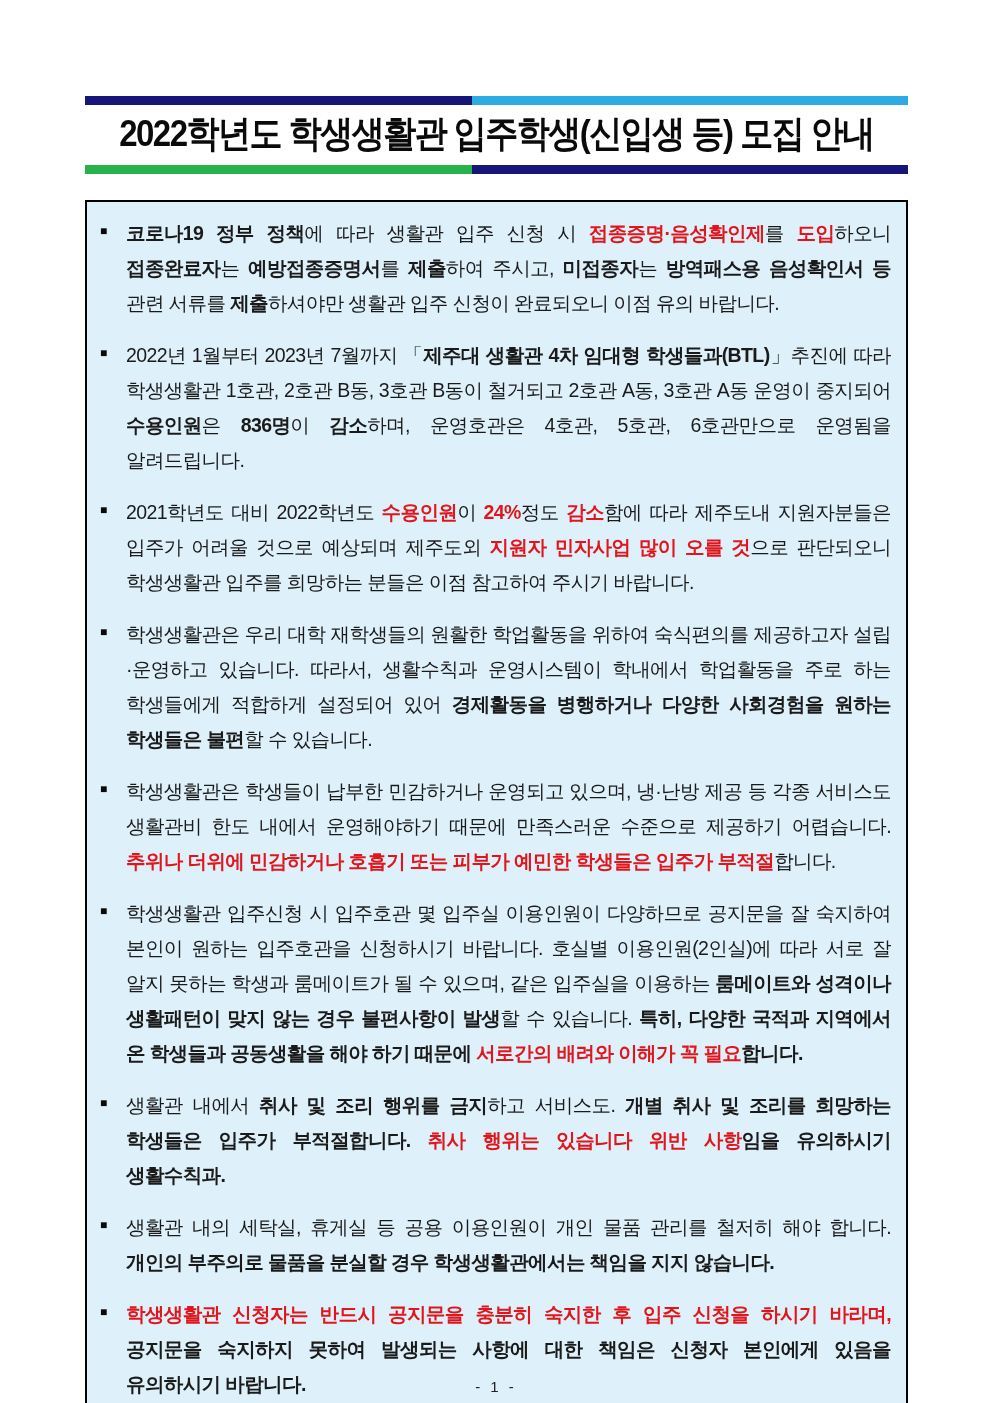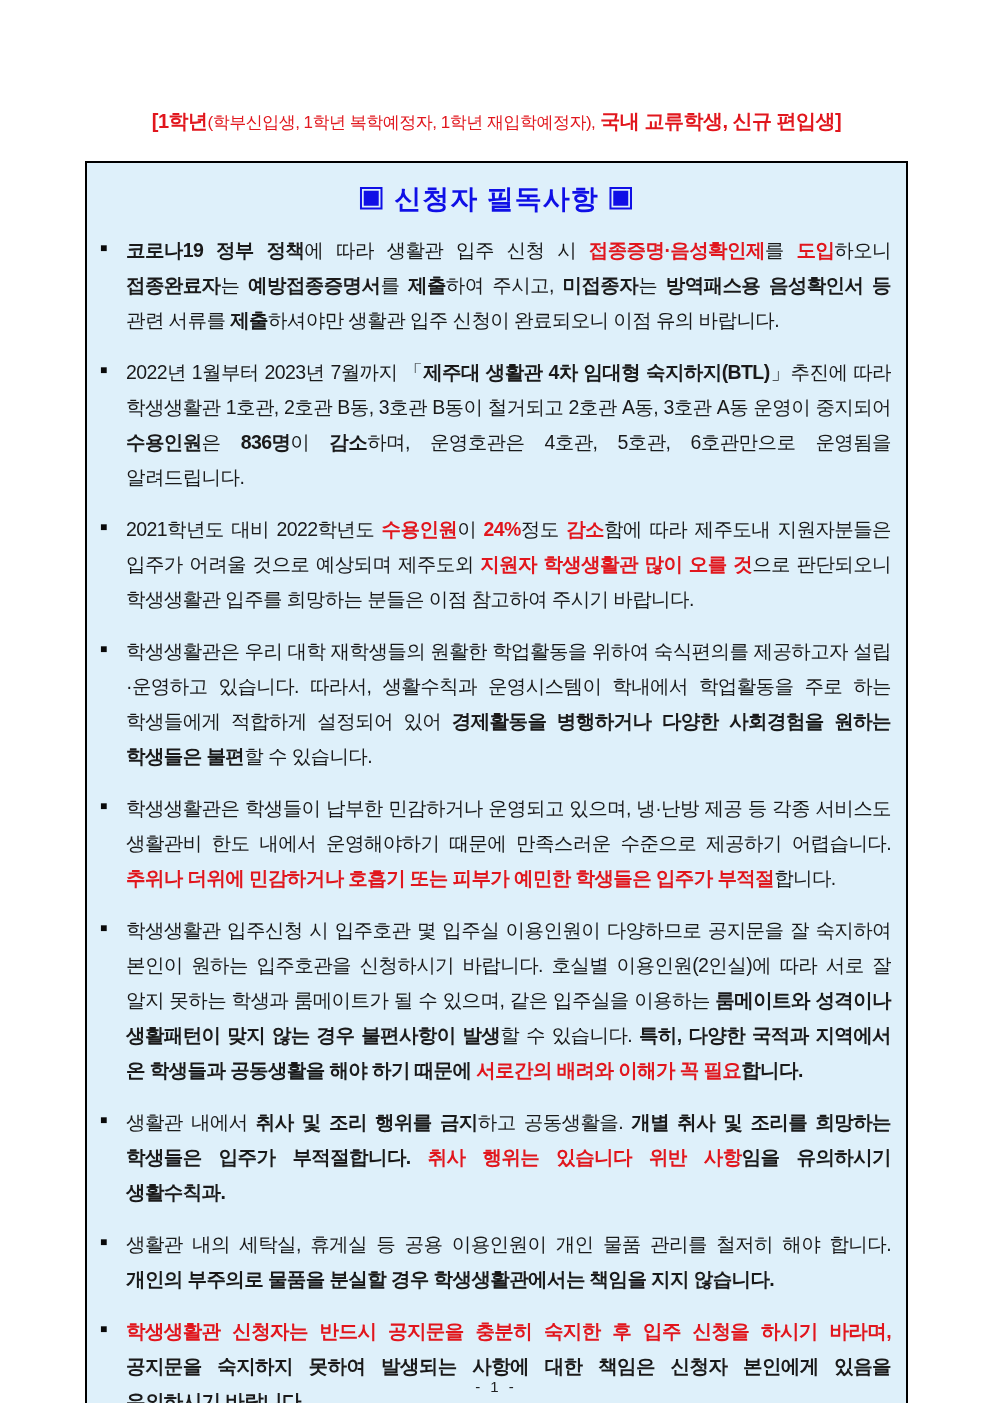--- a/index.html
+++ b/index.html
@@ -76,55 +76,62 @@
     position: absolute; bottom: 8px; left: 0;
     width: 100%; text-align: center;
     font-size: 15px; color: #222; letter-spacing: 3px;
   }
 </style>
 </head>
 <body>
 
 <div class="page">
 
-
-  <div class="subtitle">
-    <span class="big">[1학년</span><span class="small">(학부신입생, 1학년 복학예정자, 1학년 재입학예정자),</span><span class="big"> 국내 교류학생, 신규 편입생]</span>
+  <div>
+    <div class="bar top-bar">
+      <div class="bar-seg-a"></div>
+      <div class="bar-seg-b"></div>
+    </div>
+    <div class="main-title">2022학년도 학생생활관 입주학생(신입생 등) 모집 안내</div>
+    <div class="bar bottom-bar">
+      <div class="bar-seg-a"></div>
+      <div class="bar-seg-b"></div>
+    </div>
   </div>
 
+
   <div class="notice-box">
-    <div class="notice-heading">▣ 신청자 필독사항 ▣</div>
     <div>
         <div class="bullet">
           <span class="marker">■</span>
           <p class="bullet-text"><span class="sg-b">코로나19 정부 정책</span><span>에 따라 생활관 입주 신청 시 </span><span class="sg-b sg-r">접종증명·음성확인제</span><span>를 </span><span class="sg-b sg-r">도입</span><span>하오니 </span><span class="sg-b">접종완료자</span><span>는 </span><span class="sg-b">예방접종증명서</span><span>를 </span><span class="sg-b">제출</span><span>하여 주시고, </span><span class="sg-b">미접종자</span><span>는 </span><span class="sg-b">방역패스용 음성확인서 등</span><span> 관련 서류를 </span><span class="sg-b">제출</span><span>하셔야만 생활관 입주 신청이 완료되오니 이점 유의 바랍니다.</span></p>
         </div>
         <div class="bullet">
           <span class="marker">■</span>
-          <p class="bullet-text"><span>2022년 1월부터 2023년 7월까지 「</span><span class="sg-b">제주대 생활관 4차 임대형 숙지하지(BTL)</span><span>」추진에 따라 학생생활관 1호관, 2호관 B동, 3호관 B동이 철거되고 2호관 A동, 3호관 A동 운영이 중지되어 </span><span class="sg-b">수용인원</span><span>은 </span><span class="sg-b">836명</span><span>이 </span><span class="sg-b">감소</span><span>하며, 운영호관은 4호관, 5호관, 6호관만으로 운영됨을 알려드립니다.</span></p>
+          <p class="bullet-text"><span>2022년 1월부터 2023년 7월까지 「</span><span class="sg-b">제주대 생활관 4차 임대형 학생들과(BTL)</span><span>」추진에 따라 학생생활관 1호관, 2호관 B동, 3호관 B동이 철거되고 2호관 A동, 3호관 A동 운영이 중지되어 </span><span class="sg-b">수용인원</span><span>은 </span><span class="sg-b">836명</span><span>이 </span><span class="sg-b">감소</span><span>하며, 운영호관은 4호관, 5호관, 6호관만으로 운영됨을 알려드립니다.</span></p>
         </div>
         <div class="bullet">
           <span class="marker">■</span>
-          <p class="bullet-text"><span>2021학년도 대비 2022학년도 </span><span class="sg-b sg-r">수용인원</span><span>이 </span><span class="sg-b sg-r">24%</span><span>정도 </span><span class="sg-b sg-r">감소</span><span>함에 따라 제주도내 지원자분들은 입주가 어려울 것으로 예상되며 제주도외 </span><span class="sg-b sg-r">지원자 학생생활관 많이 오를 것</span><span>으로 판단되오니 학생생활관 입주를 희망하는 분들은 이점 참고하여 주시기 바랍니다.</span></p>
+          <p class="bullet-text"><span>2021학년도 대비 2022학년도 </span><span class="sg-b sg-r">수용인원</span><span>이 </span><span class="sg-b sg-r">24%</span><span>정도 </span><span class="sg-b sg-r">감소</span><span>함에 따라 제주도내 지원자분들은 입주가 어려울 것으로 예상되며 제주도외 </span><span class="sg-b sg-r">지원자 민자사업 많이 오를 것</span><span>으로 판단되오니 학생생활관 입주를 희망하는 분들은 이점 참고하여 주시기 바랍니다.</span></p>
         </div>
         <div class="bullet">
           <span class="marker">■</span>
           <p class="bullet-text"><span>학생생활관은 우리 대학 재학생들의 원활한 학업활동을 위하여 숙식편의를 제공하고자 설립·운영하고 있습니다. 따라서, 생활수칙과 운영시스템이 학내에서 학업활동을 주로 하는 학생들에게 적합하게 설정되어 있어 </span><span class="sg-b">경제활동을 병행하거나 다양한 사회경험을 원하는 학생들은 불편</span><span>할 수 있습니다.</span></p>
         </div>
         <div class="bullet">
           <span class="marker">■</span>
           <p class="bullet-text"><span>학생생활관은 학생들이 납부한 민감하거나 운영되고 있으며, 냉·난방 제공 등 각종 서비스도 생활관비 한도 내에서 운영해야하기 때문에 만족스러운 수준으로 제공하기 어렵습니다. </span><span class="sg-b sg-r">추위나 더위에 민감하거나 호흡기 또는 피부가 예민한 학생들은 입주가 부적절</span><span>합니다.</span></p>
         </div>
         <div class="bullet">
           <span class="marker">■</span>
           <p class="bullet-text"><span>학생생활관 입주신청 시 입주호관 몇 입주실 이용인원이 다양하므로 공지문을 잘 숙지하여 본인이 원하는 입주호관을 신청하시기 바랍니다. 호실별 이용인원(2인실)에 따라 서로 잘 알지 못하는 학생과 룸메이트가 될 수 있으며, 같은 입주실을 이용하는 </span><span class="sg-b">룸메이트와 성격이나 생활패턴이 맞지 않는 경우 불편사항이 발생</span><span>할 수 있습니다. </span><span class="sg-b">특히, 다양한 국적과 지역에서 온 학생들과 공동생활을 해야 하기 때문에 </span><span class="sg-b sg-r sg-u">서로간의 배려와 이해가 꼭 필요</span><span class="sg-b sg-u">합니다.</span></p>
         </div>
         <div class="bullet">
           <span class="marker">■</span>
-          <p class="bullet-text"><span>생활관 내에서 </span><span class="sg-b">취사 및 조리 행위를 금지</span><span>하고 공동생활을. </span><span class="sg-b">개별 취사 및 조리를 희망하는 학생들은 입주가 부적절합니다. </span><span class="sg-b sg-r sg-u">취사 행위는 있습니다 위반 사항</span><span class="sg-b">임을 유의하시기 생활수칙과.</span></p>
+          <p class="bullet-text"><span>생활관 내에서 </span><span class="sg-b">취사 및 조리 행위를 금지</span><span>하고 서비스도. </span><span class="sg-b">개별 취사 및 조리를 희망하는 학생들은 입주가 부적절합니다. </span><span class="sg-b sg-r sg-u">취사 행위는 있습니다 위반 사항</span><span class="sg-b">임을 유의하시기 생활수칙과.</span></p>
         </div>
         <div class="bullet">
           <span class="marker">■</span>
           <p class="bullet-text"><span>생활관 내의 세탁실, 휴게실 등 공용 이용인원이 개인 물품 관리를 철저히 해야 합니다. </span><span class="sg-b">개인의 부주의로 물품을 분실할 경우 학생생활관에서는 책임을 지지 않습니다.</span></p>
         </div>
         <div class="bullet">
           <span class="marker">■</span>
           <p class="bullet-text"><span class="sg-b sg-r sg-u">학생생활관 신청자는 반드시 공지문을 충분히 숙지한 후 입주 신청을 하시기 바라며,</span><span class="sg-b sg-u"> 공지문을 숙지하지 못하여 발생되는 사항에 대한 책임은 신청자 본인에게 있음을 유의하시기 바랍니다.</span></p>
         </div>
       </div>

